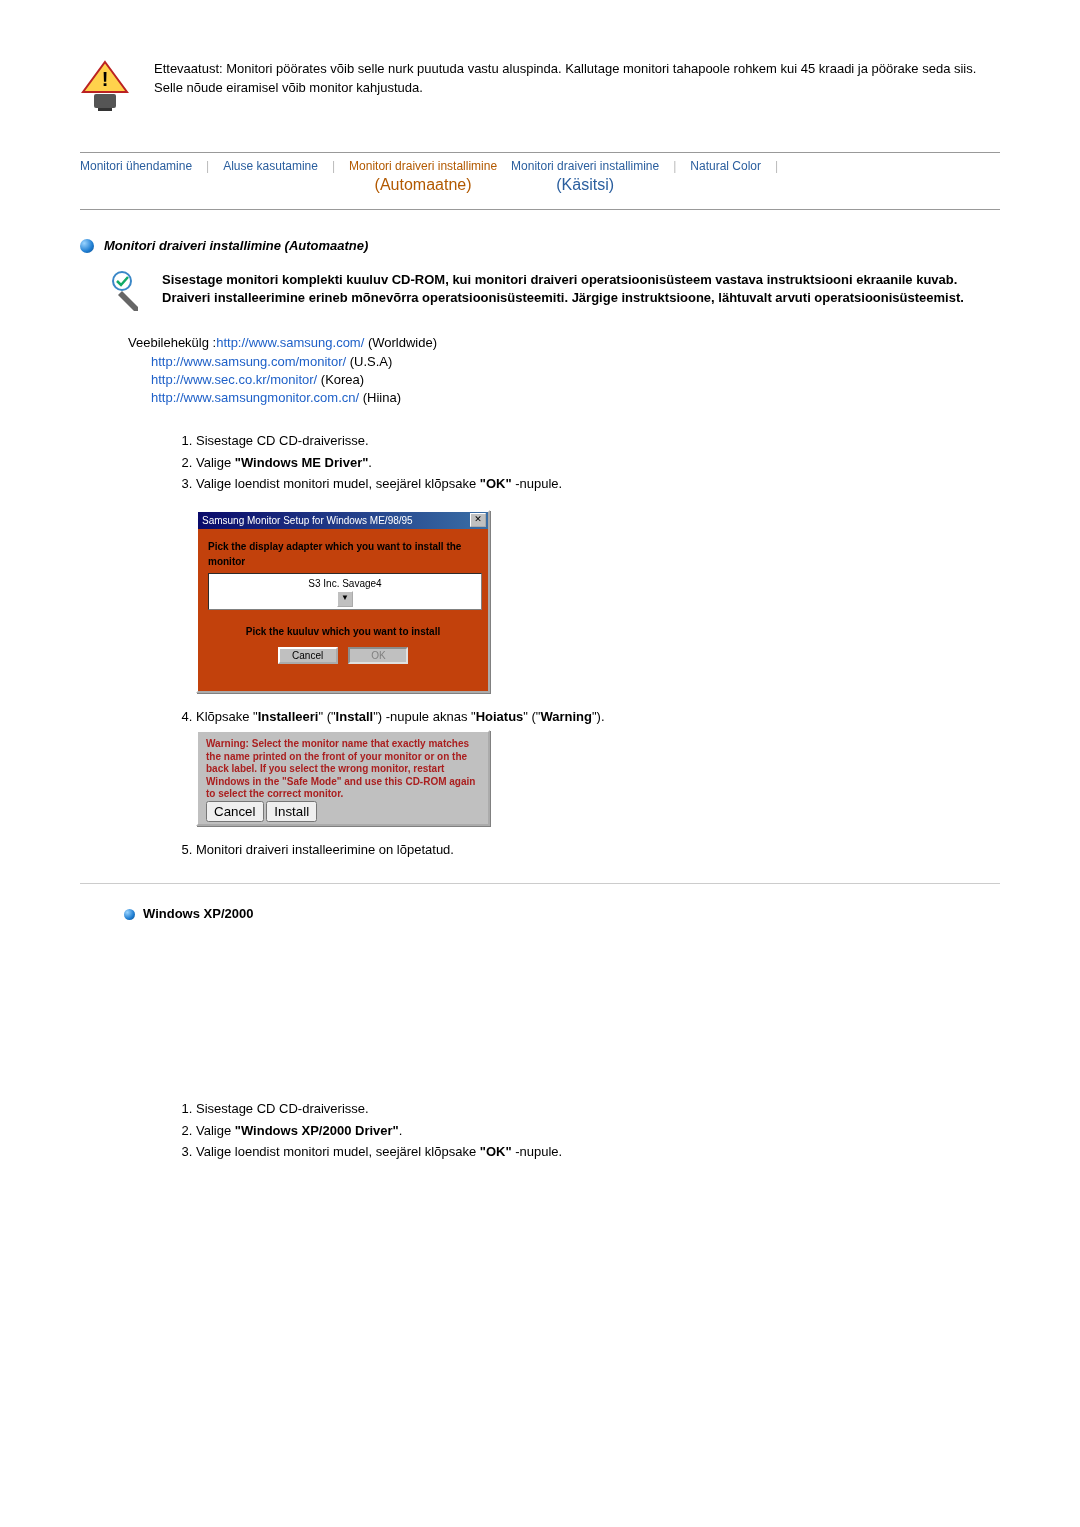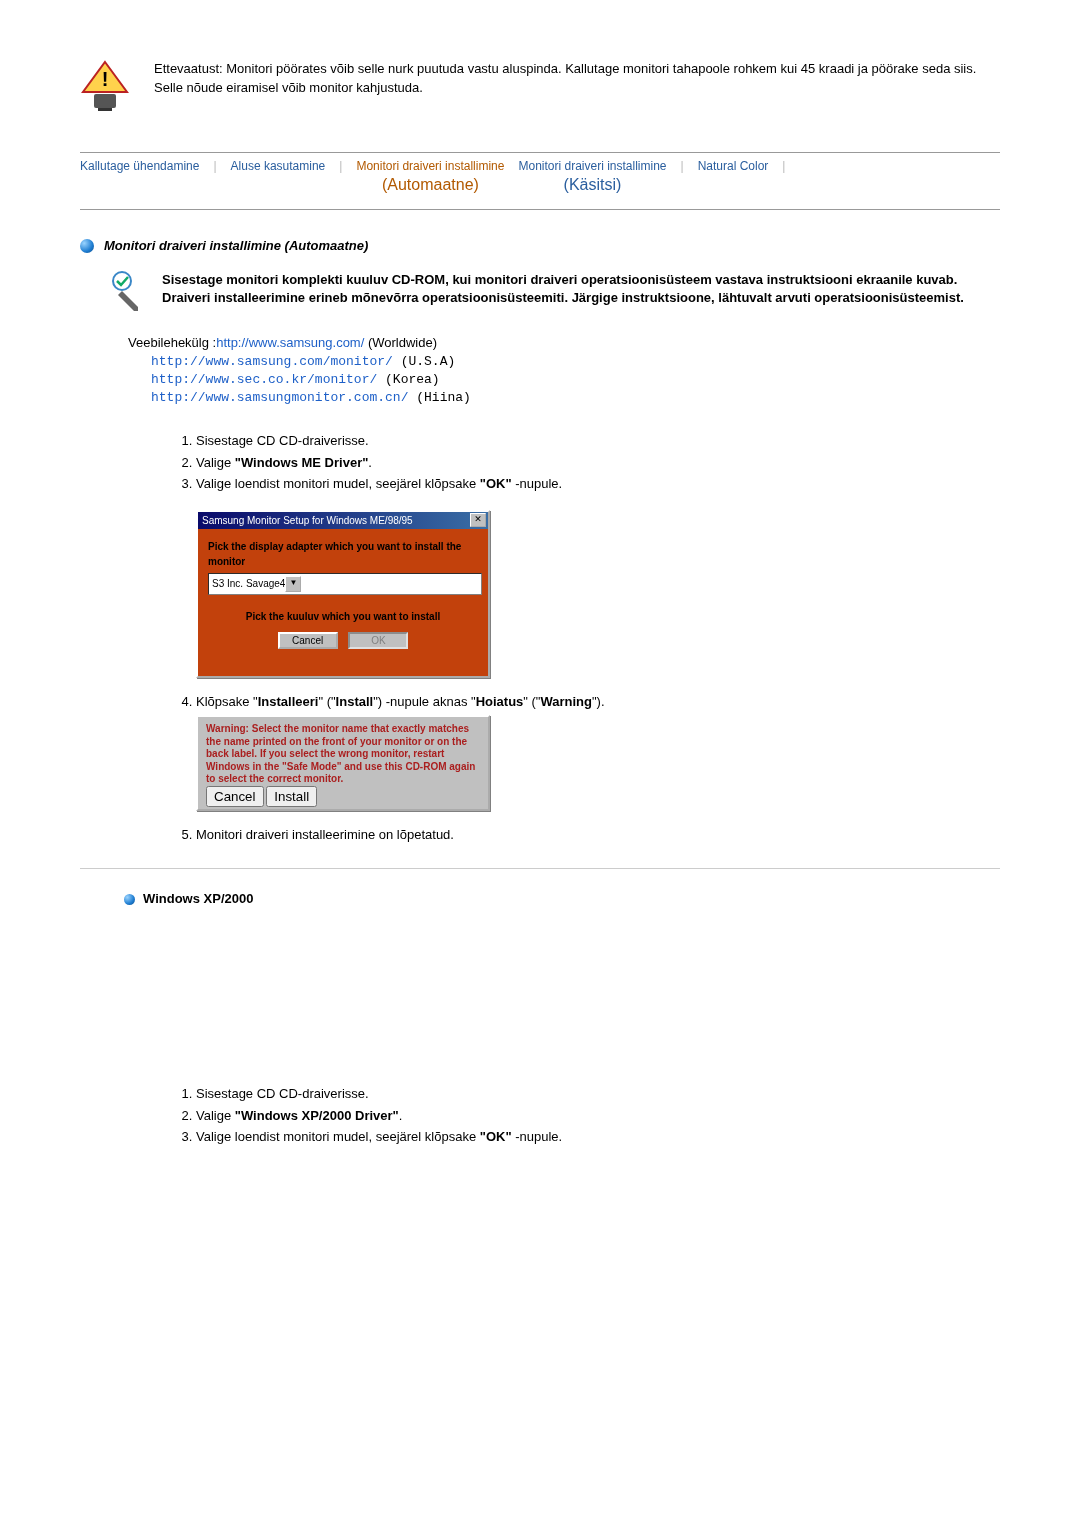--- a/index.html
+++ b/index.html
@@ -30,21 +30,21 @@
     width: 11px; height: 11px; border-radius: 50%;
     background: radial-gradient(circle at 30% 30%, #9ad4ff 0%, #1e7dd1 60%, #0d4a87 100%);
     display: inline-block; margin-right: 8px; vertical-align: middle;
   }
   .bullet-title .title { font-weight: bold; font-size: 13px; }
   .mouse-row { display: flex; align-items: flex-start; gap: 16px; margin: 0 0 16px 28px; }
   .mouse-icon { width: 38px; }
   .mouse-text { font-weight: bold; line-height: 1.35; }
   .weblinks { margin-left: 48px; line-height: 1.4; margin-bottom: 24px; }
   .weblinks a { color: #1e60c8; text-decoration: none; }
-  .weblinks .indent { margin-left: 23px; font-family: Liberation Mono, monospace; }
+  .weblinks .indent { margin-left: 23px; }
   .sub-section { margin-left: 44px; margin-bottom: 24px; }
   .sub-section-title { font-weight: bold; margin: 6px 0 28px; }
   ol.steps { margin: 0 0 0 44px; padding: 0 0 0 28px; line-height: 1.5; }
   ol.steps li { margin-bottom: 2px; }
   ol.steps li b { font-weight: bold; }
   
   .dlg {
     font-family: "MS Sans Serif", Tahoma, sans-serif;
     font-size: 10px;
     background: #c2410c;
@@ -71,21 +71,21 @@
   }
   .dlg .body { padding: 10px 10px 19px; }
   .dlg .lbl { font-size: 10px; font-weight: bold; margin-bottom: 4px; }
   .dlg .combo, .dlg .listbox {
     background: #fff;
     border: 1px inset #808080;
     font-size: 10px;
     padding: 2px 3px;
     width: 266px;
   }
-  .dlg .combo { display: flex; justify-content: flex-start; align-items: center; }
+  .dlg .combo { display: flex; justify-content: space-between; align-items: center; flex-direction: column; }
   .dlg .combo .arrow {
     width: 14px; height: 14px; background: #c0c0c0;
     border: 1px outset #fff; text-align: center; line-height: 12px;
     font-size: 8px; cursor: pointer;
   }
   .dlg .listbox { height: 118px; overflow: hidden; line-height: 1.25; }
   .dlg .btn-row { text-align: center; padding: 4px 0 8px; }
   .dlg button.dbtn {
     font-family: inherit;
     font-size: 10px;
@@ -120,21 +120,21 @@
       <text x="25" y="26" text-anchor="middle" font-size="20" font-weight="bold" fill="#000">!</text>
       <rect x="14" y="34" width="22" height="14" rx="2" fill="#555"></rect>
       <rect x="18" y="48" width="14" height="3" fill="#333"></rect>
     </svg>
   </div>
   <div class="caution-text">Ettevaatust: Monitori pöörates võib selle nurk puutuda vastu aluspinda. Kallutage monitori tahapoole rohkem kui 45 kraadi ja pöörake seda siis. Selle nõude eiramisel võib monitor kahjustuda.</div>
 </div>
 
 <div class="tabs-outer">
   <div class="tabs">
-    <span class="tab">Kallutage ühendamine</span>
+    <span class="tab">Monitori ühendamine</span>
     <span class="tab-sep">|</span>
     <span class="tab">Aluse kasutamine</span>
     <span class="tab-sep">|</span>
     <span class="tab active">
       <span>Monitori draiveri installimine</span>
       <span class="sub">(Automaatne)</span>
     </span>
     <span class="tab">
       <span>Monitori draiveri installimine</span>
       <span class="sub">(Käsitsi)</span>

